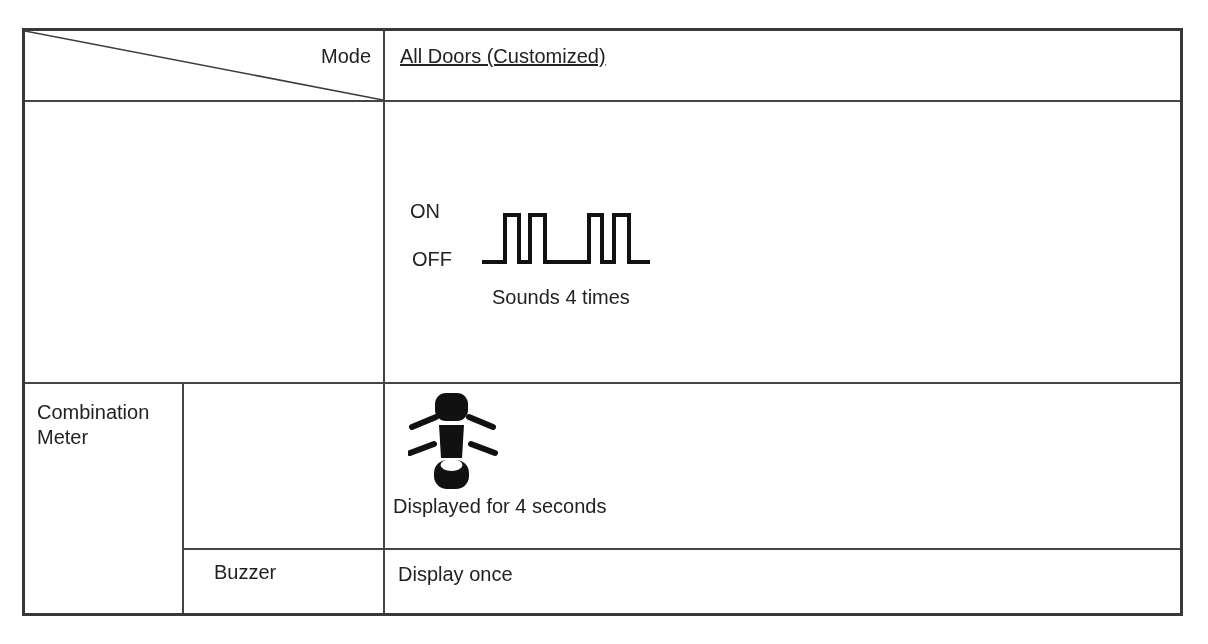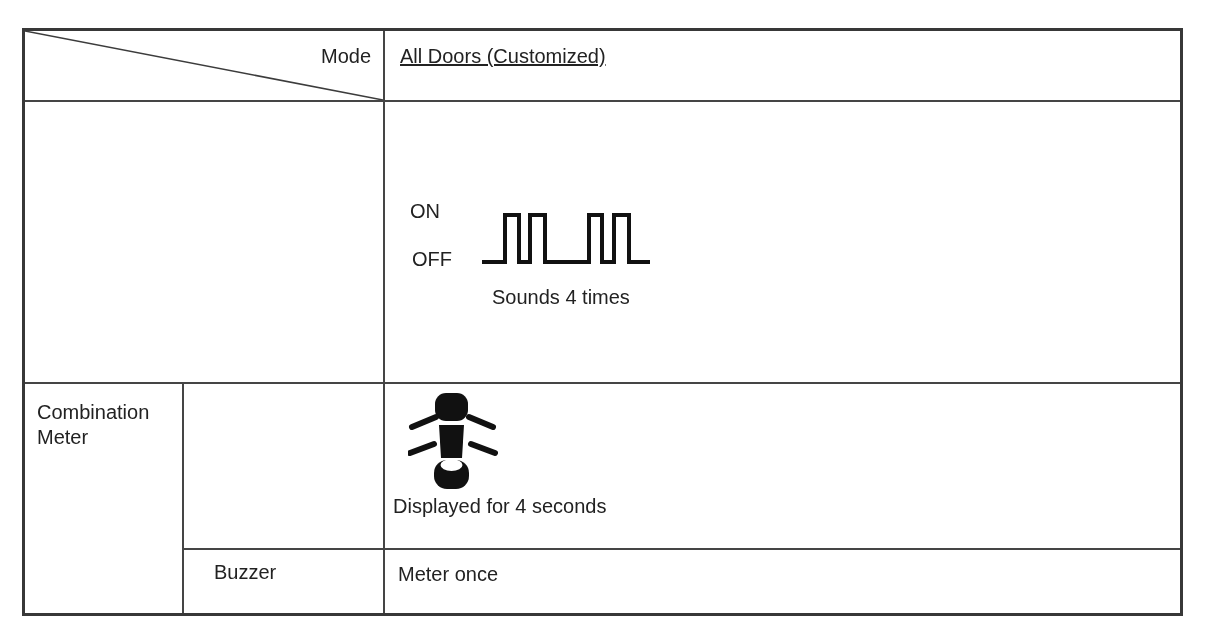--- a/index.html
+++ b/index.html
@@ -89,16 +89,16 @@
       <rect x="26" y="69" width="35" height="29" rx="13" fill="#111111"></rect>
       <ellipse cx="43.5" cy="74" rx="11" ry="6" fill="#ffffff"></ellipse>
       <line x1="4" y1="36" x2="28" y2="26" stroke="#111111" stroke-width="6" stroke-linecap="round"></line>
       <line x1="2" y1="62" x2="26" y2="53" stroke="#111111" stroke-width="6" stroke-linecap="round"></line>
       <line x1="85" y1="36" x2="61" y2="26" stroke="#111111" stroke-width="6" stroke-linecap="round"></line>
       <line x1="87" y1="62" x2="63" y2="53" stroke="#111111" stroke-width="6" stroke-linecap="round"></line>
     </svg>
     <div class="cell-text displayed-lbl">Displayed for 4 seconds</div>
 
     <div class="cell-text buzzer-lbl">Buzzer</div>
-    <div class="cell-text sounds-once-lbl">Meter once</div>
+    <div class="cell-text sounds-once-lbl">Display once</div>
 
   </div>
 </div>
 
 </body></html>

